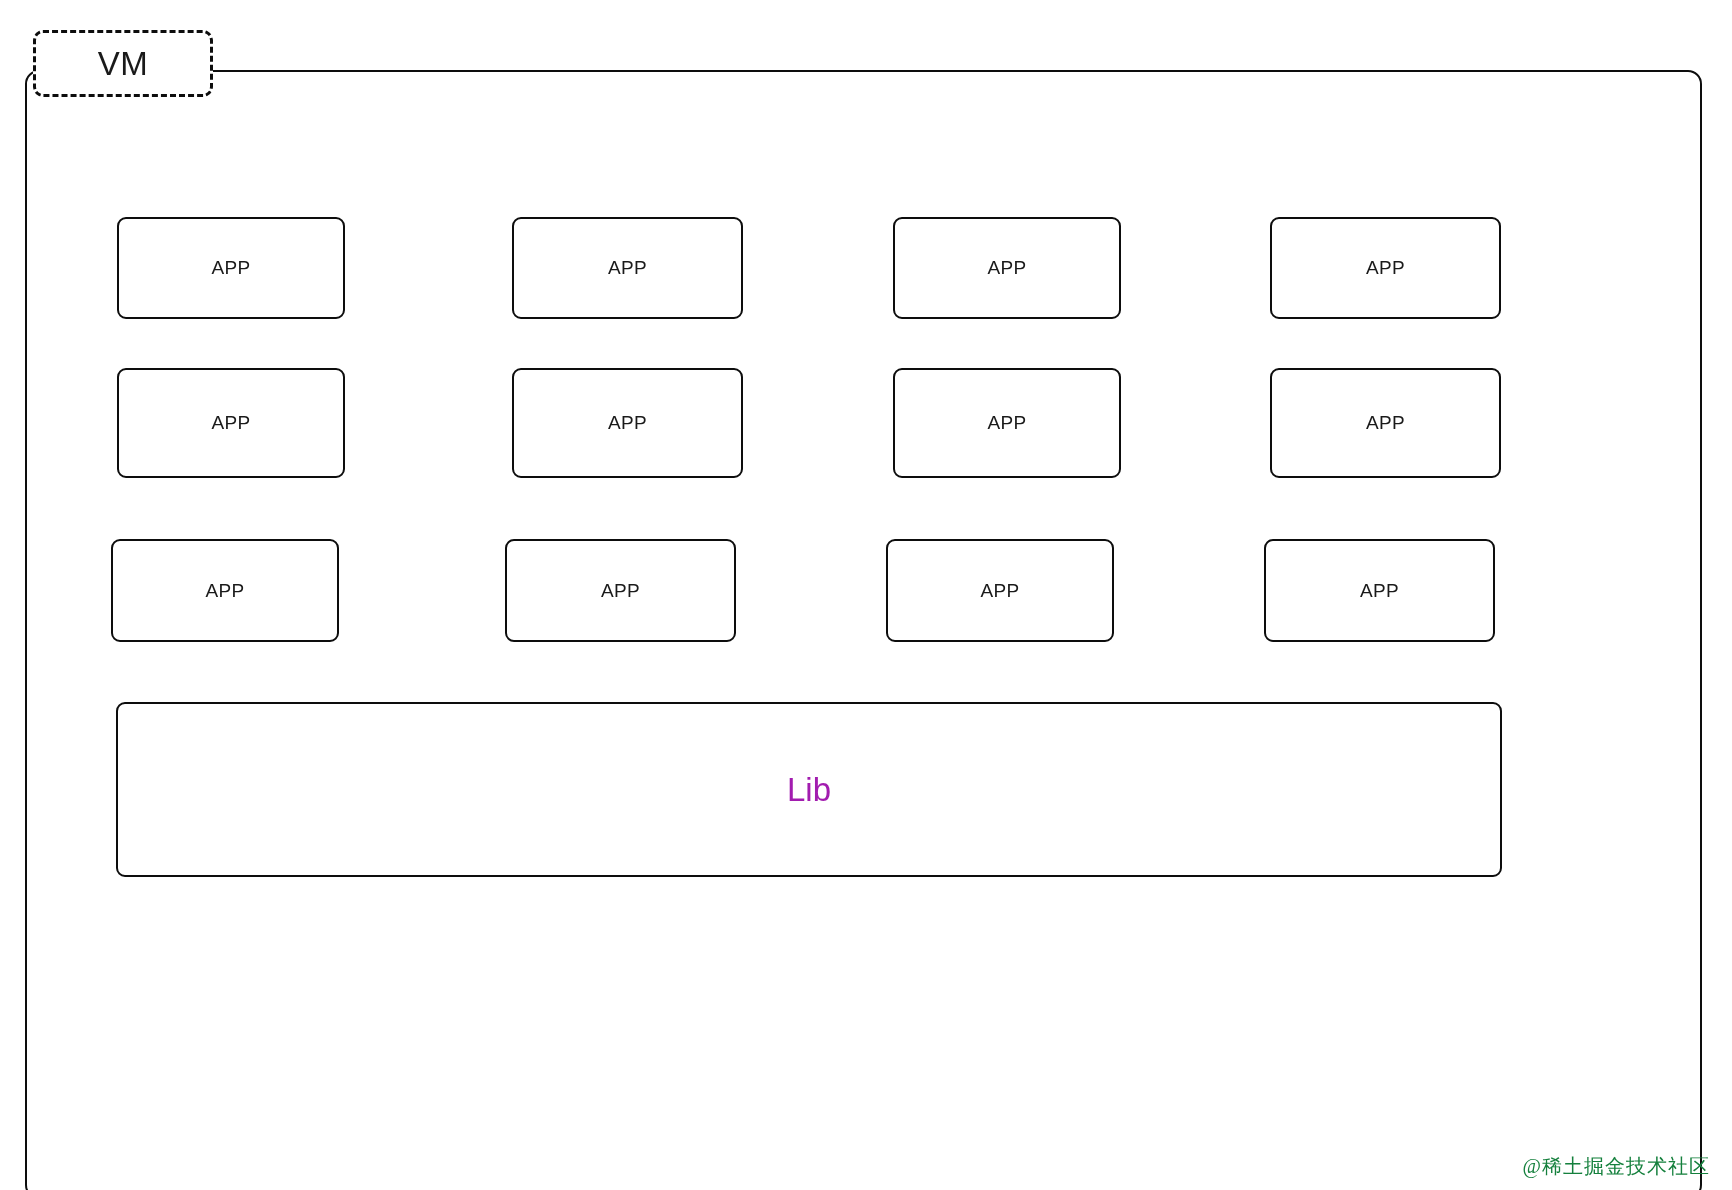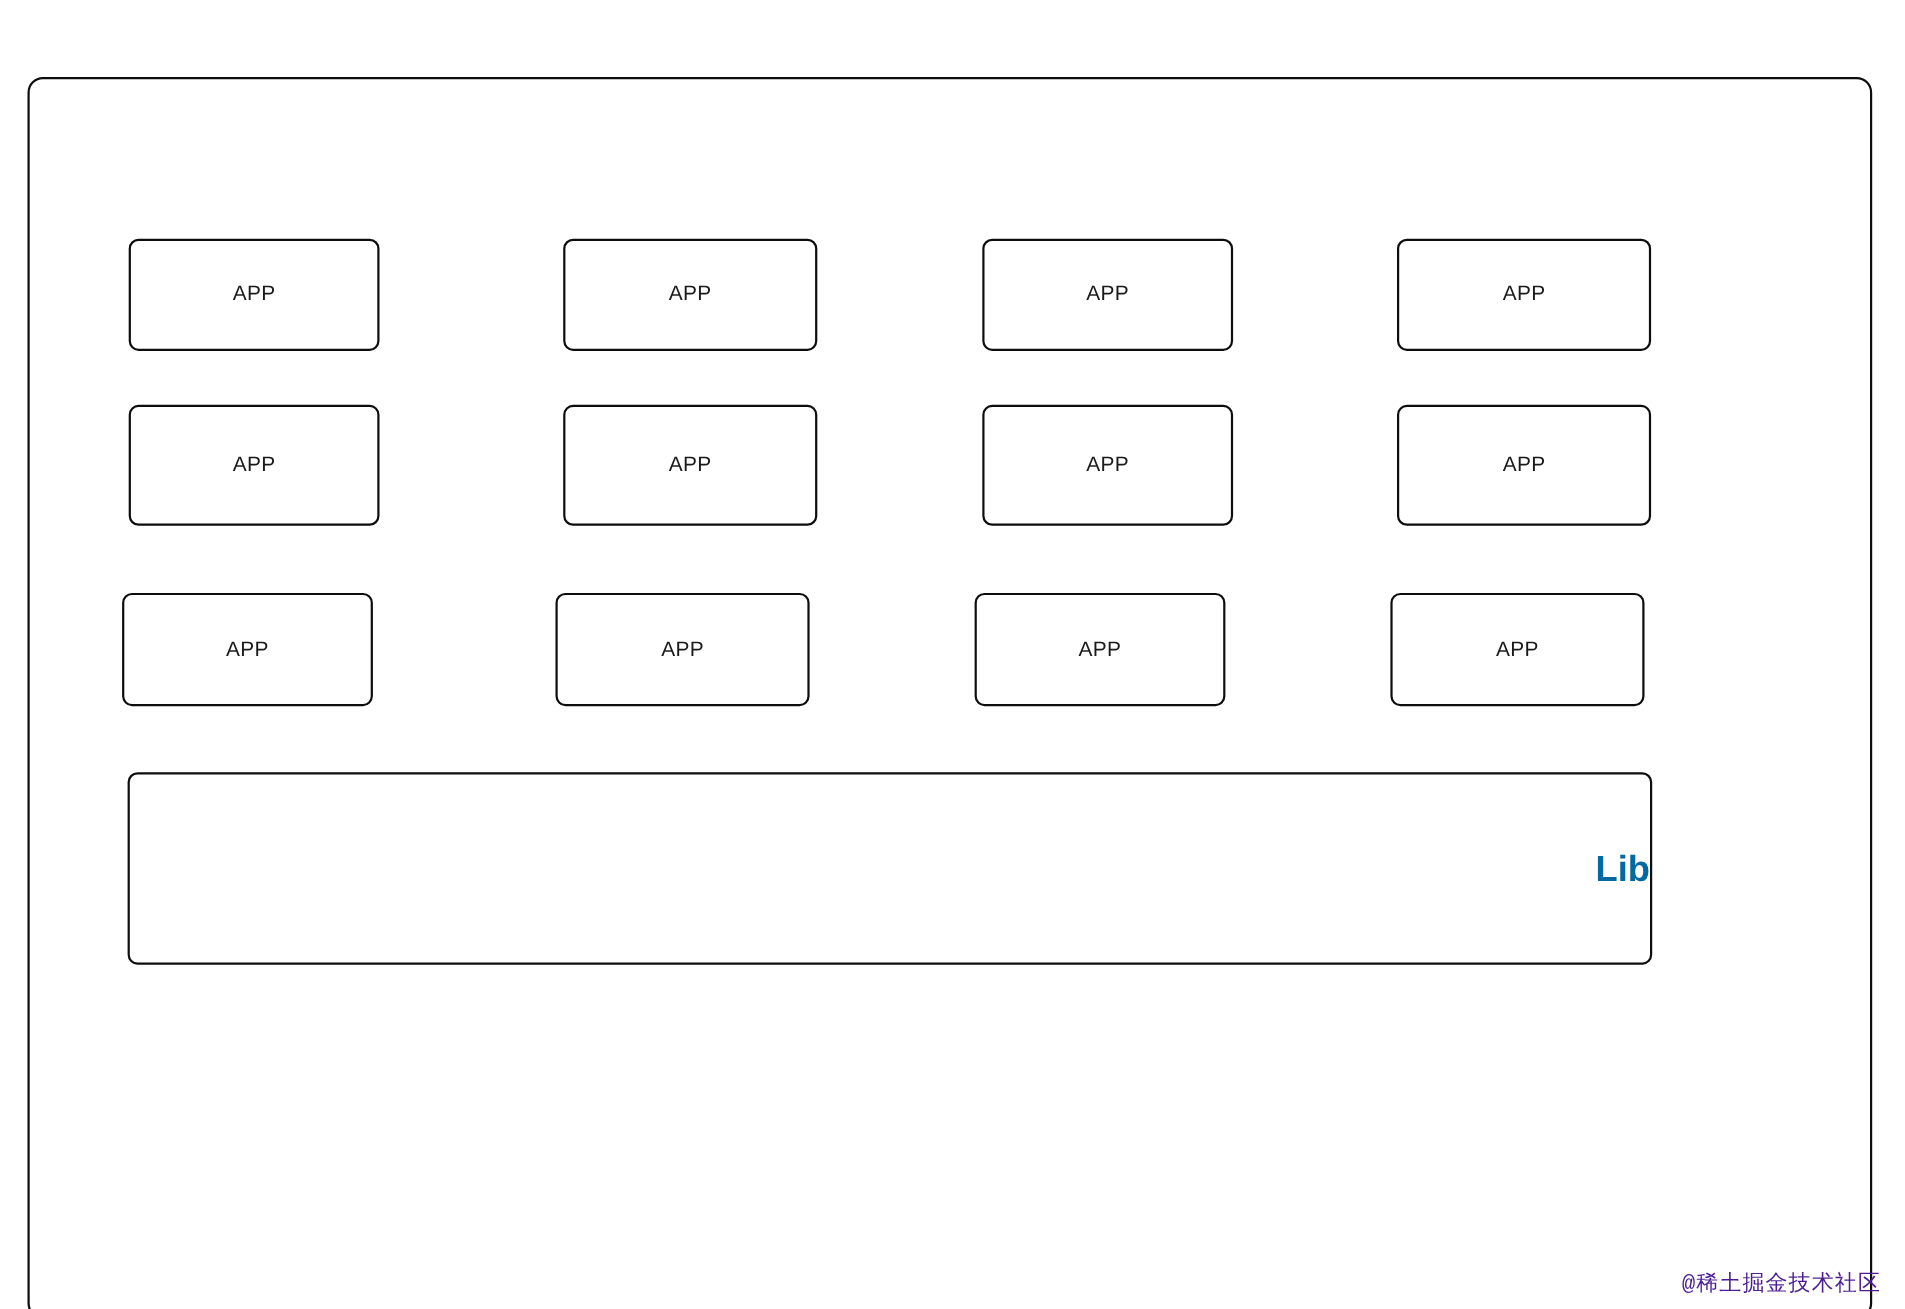--- a/index.html
+++ b/index.html
@@ -90,43 +90,42 @@
   .layer-box {
     position: absolute;
     left: 89px;
     width: 1386px;
     box-sizing: border-box;
     border: 2.5px solid #0d0d0d;
     border-radius: 9px;
     background: #ffffff;
     display: flex;
     align-items: center;
-    justify-content: flex-end;
-    color: #0369a1;
-    font-weight: bold;
+    justify-content: center;
+    color: #a21caf;
   }
   .lib-box {
     top: 630px;
     height: 175px;
     font-size: 33px;
   }
   .kernel-box {
     top: 822px;
     height: 175px;
     font-size: 33px;
   }
 
   
   .watermark {
     position: absolute;
     right: 22px;
     bottom: 10px;
     font-size: 20px;
-    color: #4c1d95;
-    font-family: Liberation Mono, monospace;
+    color: #15803d;
+    font-family: Liberation Serif, serif;
     letter-spacing: 1px;
     user-select: none;
     white-space: nowrap;
   }
 </style>
 </head>
 <body>
 
 <div id="canvas">
 
@@ -171,16 +170,19 @@
       <span>APP</span>
     </div>
 
     <div class="layer-box lib-box">
       <span>Lib</span>
     </div>
 
 
   </div>
 
+  <div class="vm-label">
+    <span>VM</span>
+  </div>
 
   <div class="watermark">@稀土掘金技术社区</div>
 
 </div>
 
 </body></html>

